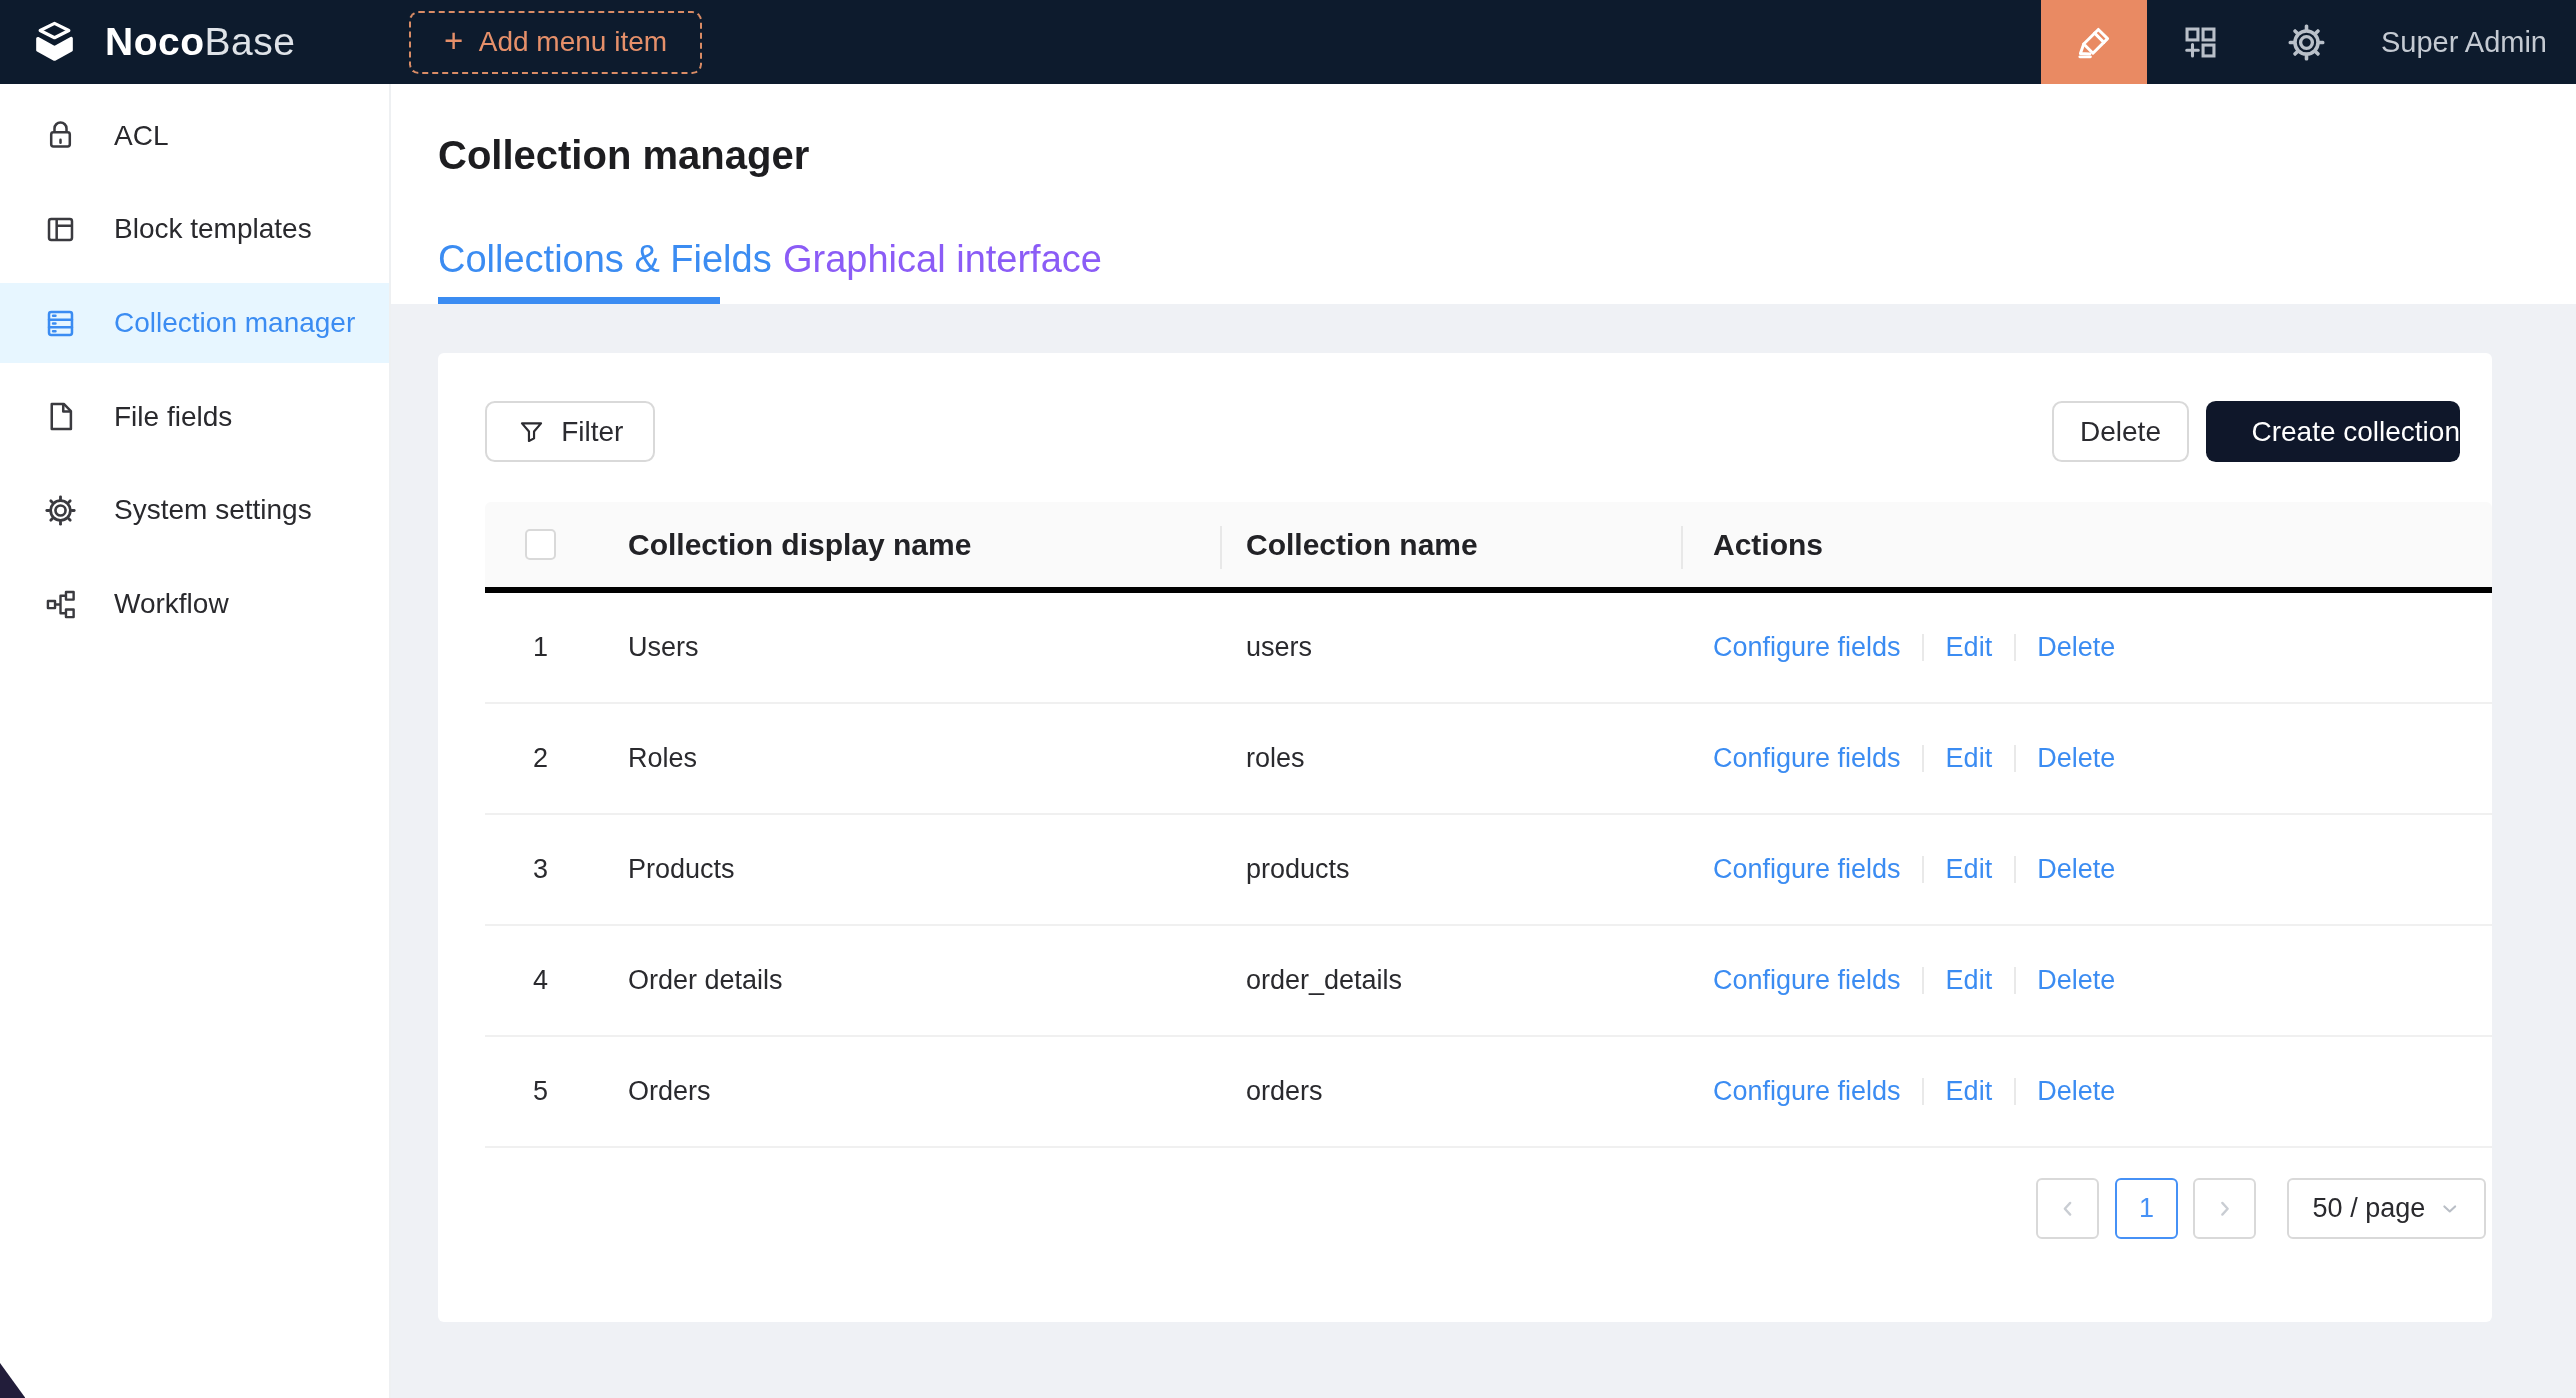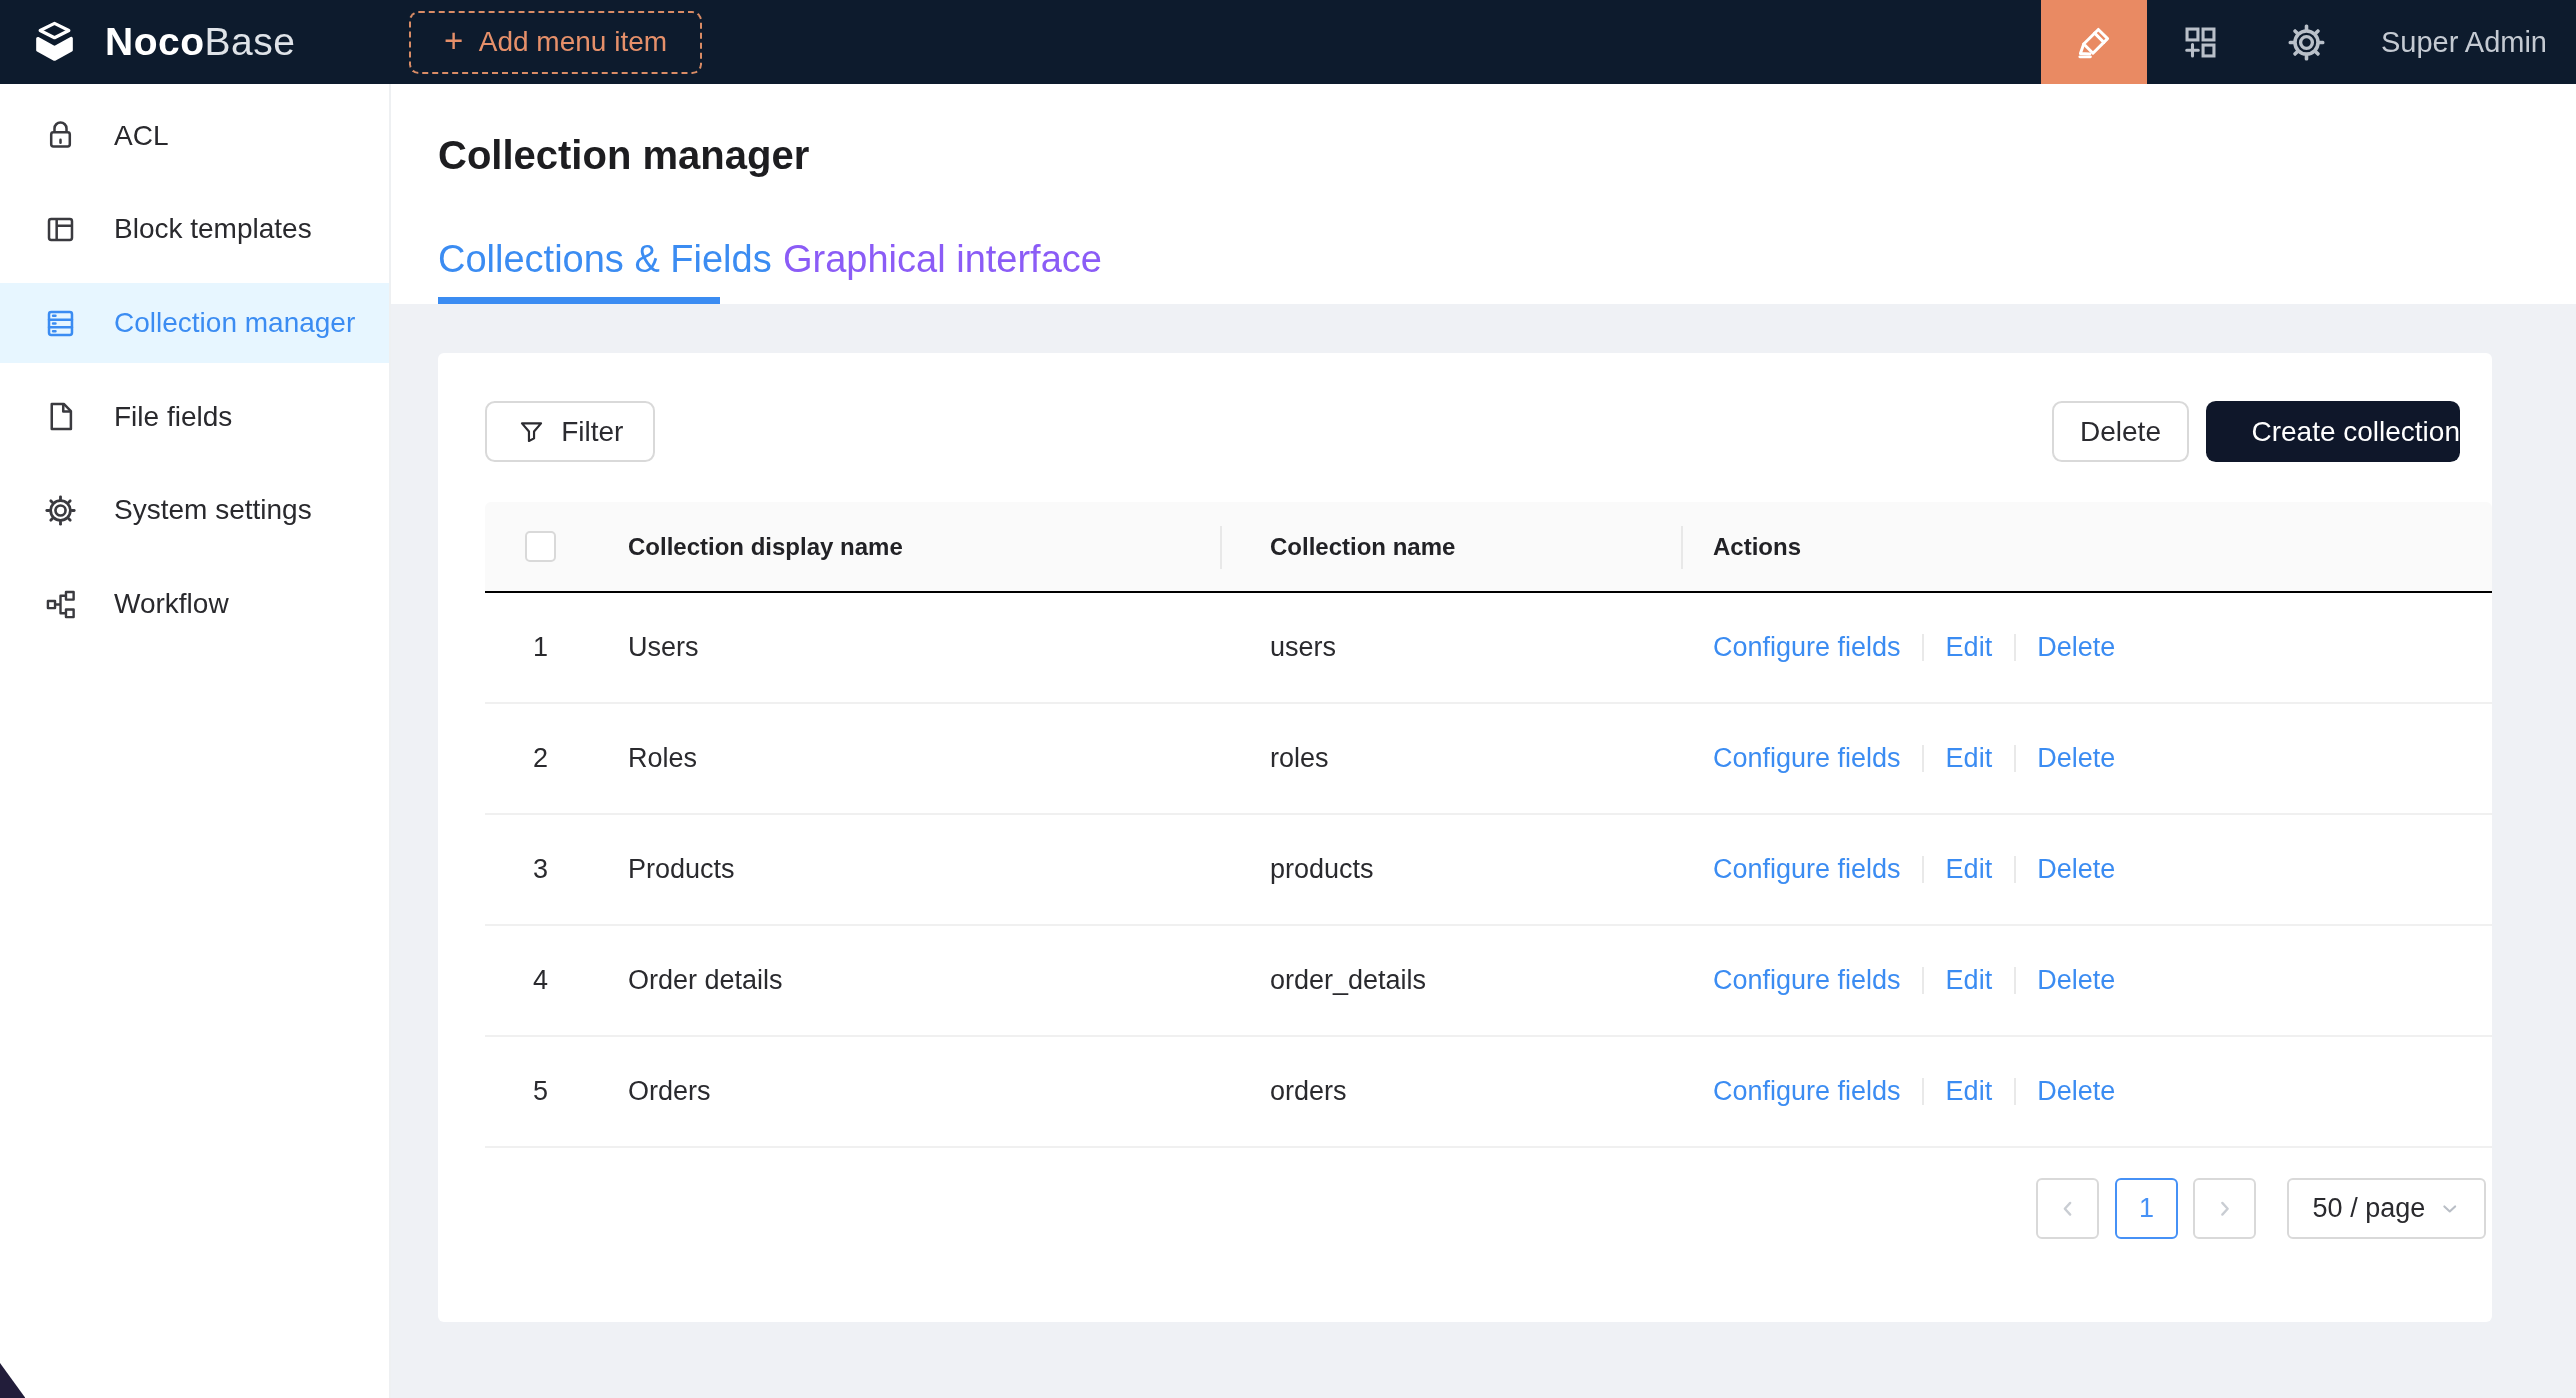--- a/index.html
+++ b/index.html
@@ -77,38 +77,38 @@
   .filter-btn { position: absolute; left: 47px; top: 48px; width: 170px; height: 61px; }
   .delete-btn { position: absolute; left: 1614px; top: 48px; width: 137px; height: 61px; }
   .create-btn {
     position: absolute; left: 1768px; top: 48px; width: 254px; height: 61px;
     background: #0f172a; border: none; color: #ffffff; justify-content: flex-end;
   }
 
   
   .table { position: absolute; left: 47px; top: 149px; width: 2007px; }
   .thead {
-    position: relative; height: 91px; background: #fafafa; border-bottom: 2px solid #000000;
+    position: relative; height: 91px; background: #fafafa; border-bottom: 6px solid #000000;
     border-radius: 5.9px 5.9px 0 0;
     display: grid; grid-template-columns: 111px 626px 461px 809px; align-items: center;
-    font-size: 24px; font-weight: 700; color: #222226;
+    font-size: 30px; font-weight: 700; color: #222226;
   }
   .trow {
     position: relative; height: 111px; border-bottom: 2px solid #f0f0f0;
     display: grid; grid-template-columns: 111px 626px 461px 809px; align-items: center;
     font-size: 27px; color: #2a2a2e;
   }
   .cell-check { display: flex; justify-content: center; }
   .checkbox {
     width: 31px; height: 31px; background: #ffffff; border: 2px solid #d9d9d9;
     border-radius: 4.9px; cursor: pointer;
   }
   .cell-index { text-align: center; }
   .cell-pad-a { padding-left: 32px; }
-  .cell-pad-b { padding-left: 48px; }
+  .cell-pad-b { padding-left: 24px; }
   .cell-actions { padding-left: 30px; display: flex; align-items: center; gap: 0; }
   .col-sep { position: absolute; top: 23.5px; width: 2px; height: 43px; background: rgba(0,0,0,0.07); }
   .col-sep.s1 { left: 735px; }
   .col-sep.s2 { left: 1196px; }
   .action-link { color: #3b8cf2; cursor: pointer; white-space: nowrap; }
   .action-sep { width: 2px; height: 27px; background: #e9e9e9; margin: 0 21.5px; }
 
   
   .pager-item {
     position: absolute; top: 825px; height: 61px; background: #ffffff;

